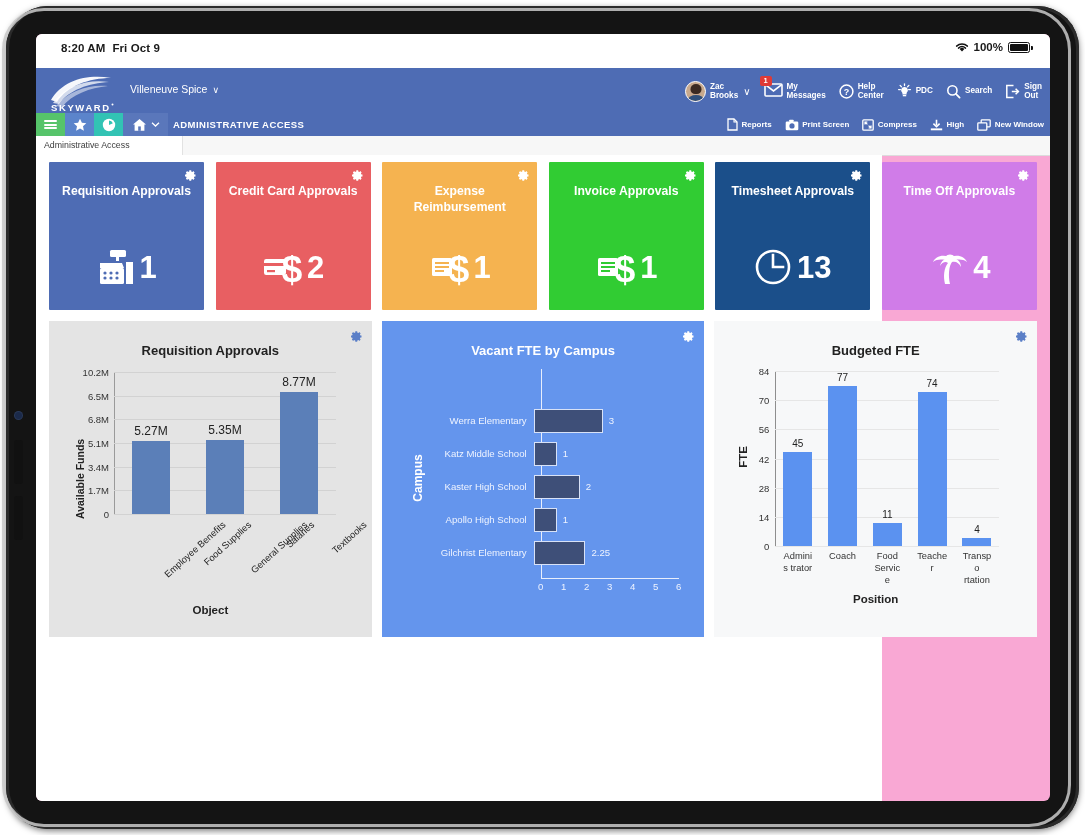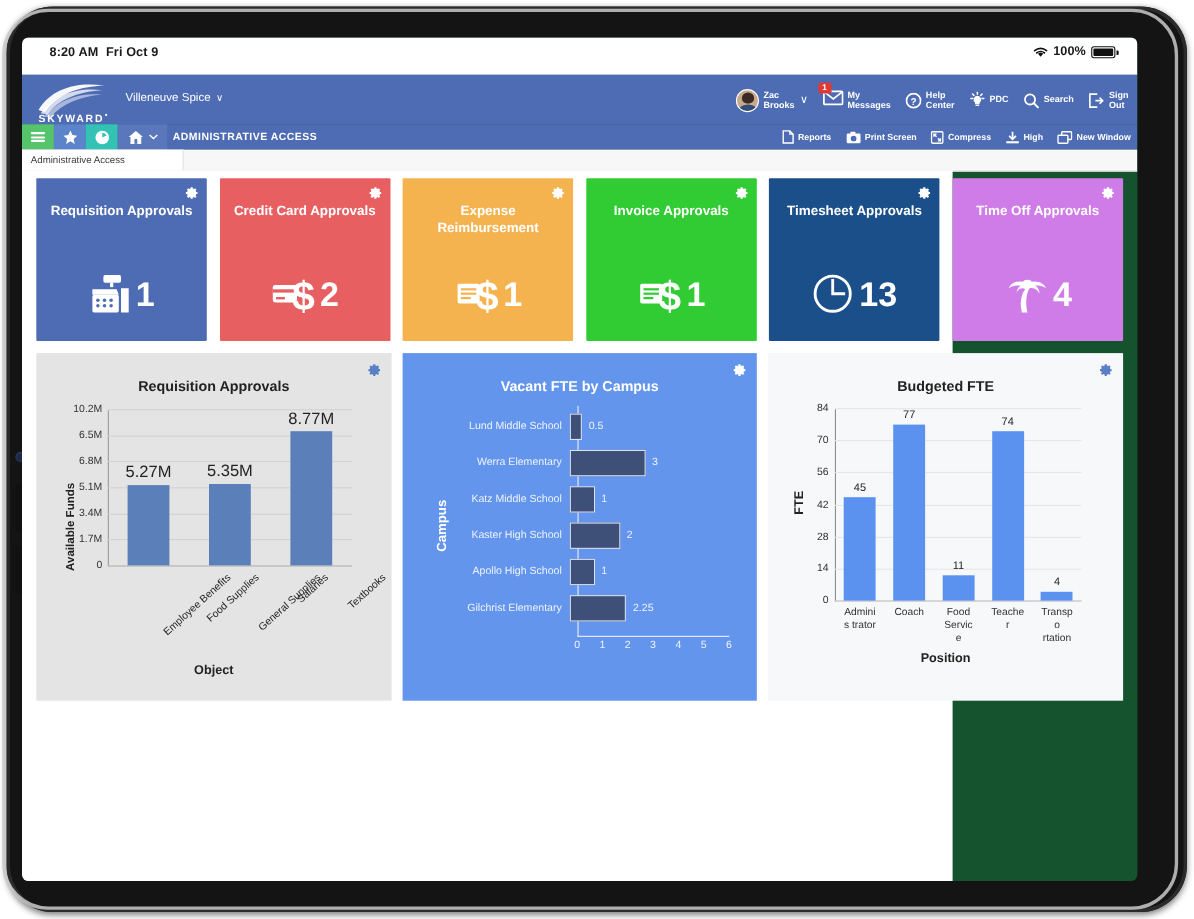--- a/index.html
+++ b/index.html
@@ -5,22 +5,22 @@
   html,body{margin:0;padding:0;background:#ffffff;}
   body{width:1085px;height:835px;overflow:hidden;font-family:"Liberation Sans",sans-serif;}
 
   
   .device{position:absolute;left:0;top:0;width:1085px;height:835px;}
   .bezel{position:absolute;left:6px;top:6px;width:1073px;height:823px;
          background:#141414;border-radius:42px;
          box-shadow:inset 0 0 0 3px #2b2b2b, 0 2px 6px rgba(0,0,0,.5);}
   .bezel-rim{position:absolute;left:2px;top:8px;width:1069px;height:819px;
          border-radius:42px;border:3px solid #c9c9c9;box-sizing:border-box;opacity:.85;}
-  .screen{position:absolute;left:20px;top:34px;width:1014px;height:767px;
-         background:#14532d;border-radius:6px;overflow:hidden;}
+  .screen{position:absolute;left:36px;top:34px;width:1014px;height:767px;
+         background:#f9a8d4;border-radius:6px;overflow:hidden;}
   .btn-side{position:absolute;background:#111;border-radius:3px;}
   .vol-up{left:14px;top:440px;width:9px;height:44px;}
   .vol-dn{left:14px;top:496px;width:9px;height:44px;}
   .cam-dot{position:absolute;left:15px;top:412px;width:7px;height:7px;border-radius:50%;
            background:#1b2a4a;box-shadow:0 0 0 1px #2a3a5a;}
 
   
   .statusbar{position:absolute;left:0;top:0;width:1014px;height:34px;background:#fff;}
   .sb-left{position:absolute;left:25px;top:8px;font-size:11.5px;font-weight:bold;color:#1a1a1a;letter-spacing:.1px;}
   .sb-left .sb-date{margin-left:7px;}
@@ -96,21 +96,21 @@
   .ch1-ylab span{display:block;transform:rotate(-90deg);transform-origin:left top;
                  position:absolute;left:13px;top:110px;white-space:nowrap;font-size:10.5px;font-weight:bold;color:#222;}
   .ch1-plot{position:absolute;left:65px;top:52px;width:222px;height:142px;}
   .gl{position:absolute;left:0;right:0;height:1px;background:#d2d2d2;}
   .ch1-axis{position:absolute;left:0;top:0;bottom:0;width:1px;background:#9a9a9a;}
   .ch1-base{position:absolute;left:0;right:0;bottom:0;height:1px;background:#9a9a9a;}
   .ytick{position:absolute;right:calc(100% + 5px);transform:translateY(-50%);font-size:9.5px;color:#333;white-space:nowrap;}
   .ch1-bars{position:absolute;left:0;right:0;bottom:1px;top:0;display:flex;align-items:flex-end;justify-content:space-around;}
   .bcol{width:17.5%;position:relative;height:100%;display:flex;align-items:flex-end;justify-content:center;}
   .bar1{width:100%;background:#5b7fb8;}
-  .bval{position:absolute;left:50%;transform:translateX(-50%);font-size:15px;color:#222;white-space:nowrap;}
+  .bval{position:absolute;left:50%;transform:translateX(-50%);font-size:12px;color:#222;white-space:nowrap;}
   .ch1-xlabels{position:absolute;left:65px;top:196px;width:222px;height:72px;}
   .xl{position:absolute;transform:rotate(-42deg);transform-origin:right top;
       font-size:9.4px;color:#222;white-space:nowrap;text-align:right;}
   .ch1-xtitle{position:absolute;left:0;right:0;top:283px;text-align:center;font-size:11.5px;font-weight:bold;color:#222;}
 
   
   .ch2-ylab{position:absolute;left:12px;top:150px;}
   .ch2-ylab span{display:block;transform:rotate(-90deg);white-space:nowrap;font-size:12px;font-weight:bold;color:#fff;}
   .ch2-plot{position:absolute;left:47px;top:48px;width:250px;height:210px;}
   .hrow{position:absolute;left:0;right:0;height:33px;display:flex;align-items:center;}
@@ -537,27 +537,20 @@
             <div class="ch2-haxis"></div>
             <div class="ch2-ticks" id="ch2-ticks">
                 <span style="left: 0px;">0</span>
                 <span style="left: 23px;">1</span>
                 <span style="left: 46px;">2</span>
                 <span style="left: 69px;">3</span>
                 <span style="left: 92px;">4</span>
                 <span style="left: 115px;">5</span>
                 <span style="left: 138px;">6</span>
               </div>
-          <div class="hrow" style="top: 2px;">
-                <div class="hlabel">Lund Middle School</div>
-                <div class="hbarwrap">
-                  <div class="hbar" style="width: 11.5px; background: rgb(62, 79, 120);"></div>
-                  <span class="hval">0.5</span>
-                </div>
-              </div>
               <div class="hrow" style="top: 35px;">
                 <div class="hlabel">Werra Elementary</div>
                 <div class="hbarwrap">
                   <div class="hbar" style="width: 69px; background: rgb(62, 79, 120);"></div>
                   <span class="hval">3</span>
                 </div>
               </div>
               <div class="hrow" style="top: 68px;">
                 <div class="hlabel">Katz  Middle School</div>
                 <div class="hbarwrap">

